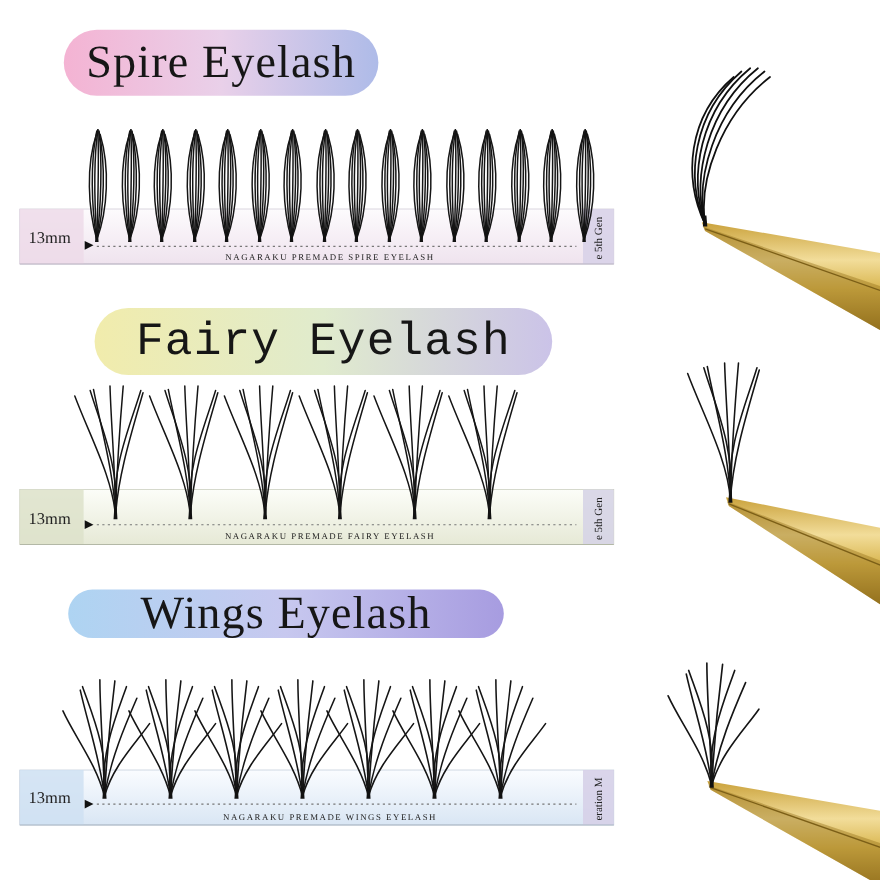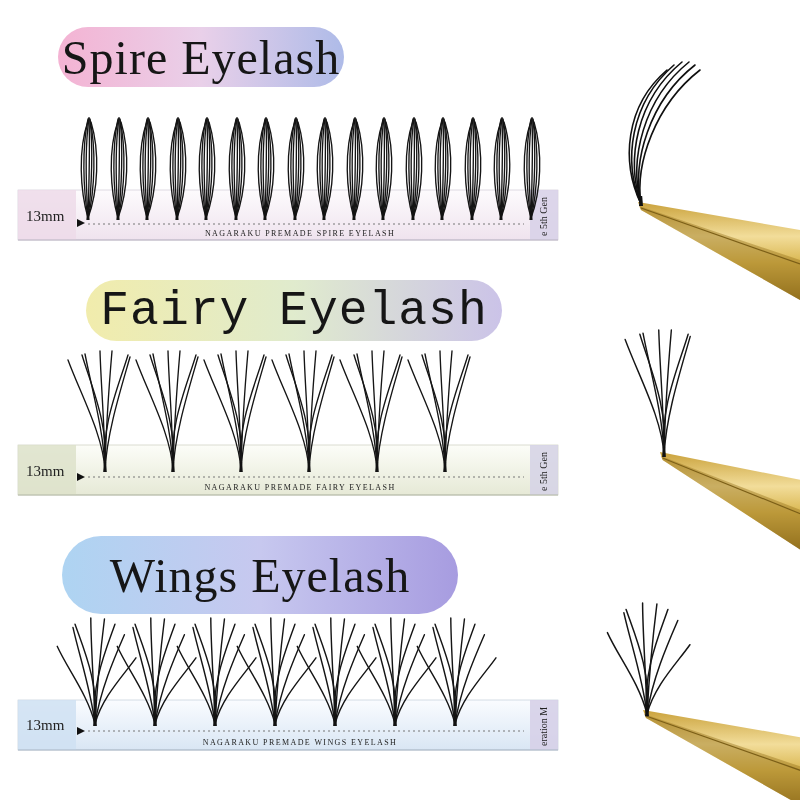--- a/index.html
+++ b/index.html
@@ -4,25 +4,25 @@
 <style>
   html,body{margin:0;padding:0;}
   body{
     width:800px;height:800px;position:relative;background:#ffffff;
     font-family:"Liberation Serif", serif; overflow:hidden;
   }
   .stage{position:absolute;inset:0;}
   svg.scene{position:absolute;left:0;top:0;}
   .pill{
     position:absolute;border-radius:42px;display:flex;align-items:center;justify-content:center;
-    color:#161616;font-size:48px;letter-spacing:1px;font-weight:400;
+    color:#161616;font-size:42px;letter-spacing:1px;font-weight:400;
   }
   .pill-0{left:58px;top:27px;width:286px;height:60px;}
   .pill-1{left:86px;top:280px;width:416px;height:61px;}
-  .pill-2{left:62px;top:536px;width:396px;height:78px;}
+  .pill-2{left:62px;top:536px;width:396px;height:44px;}
   .lash{stroke:#151515;stroke-width:1.35;fill:none;stroke-linecap:round;}
   .lash-thick{stroke:#101010;stroke-width:1.6;fill:none;stroke-linecap:round;}
   .brandtxt{font-family:"Liberation Serif",serif;fill:#222;}
 </style>
 </head>
 <body>
 
 <div class="stage">
 
   <div class="pill pill-0" style="background: linear-gradient(90deg, rgb(244, 179, 211), rgb(233, 208, 233) 50%, rgb(174, 187, 232));">

